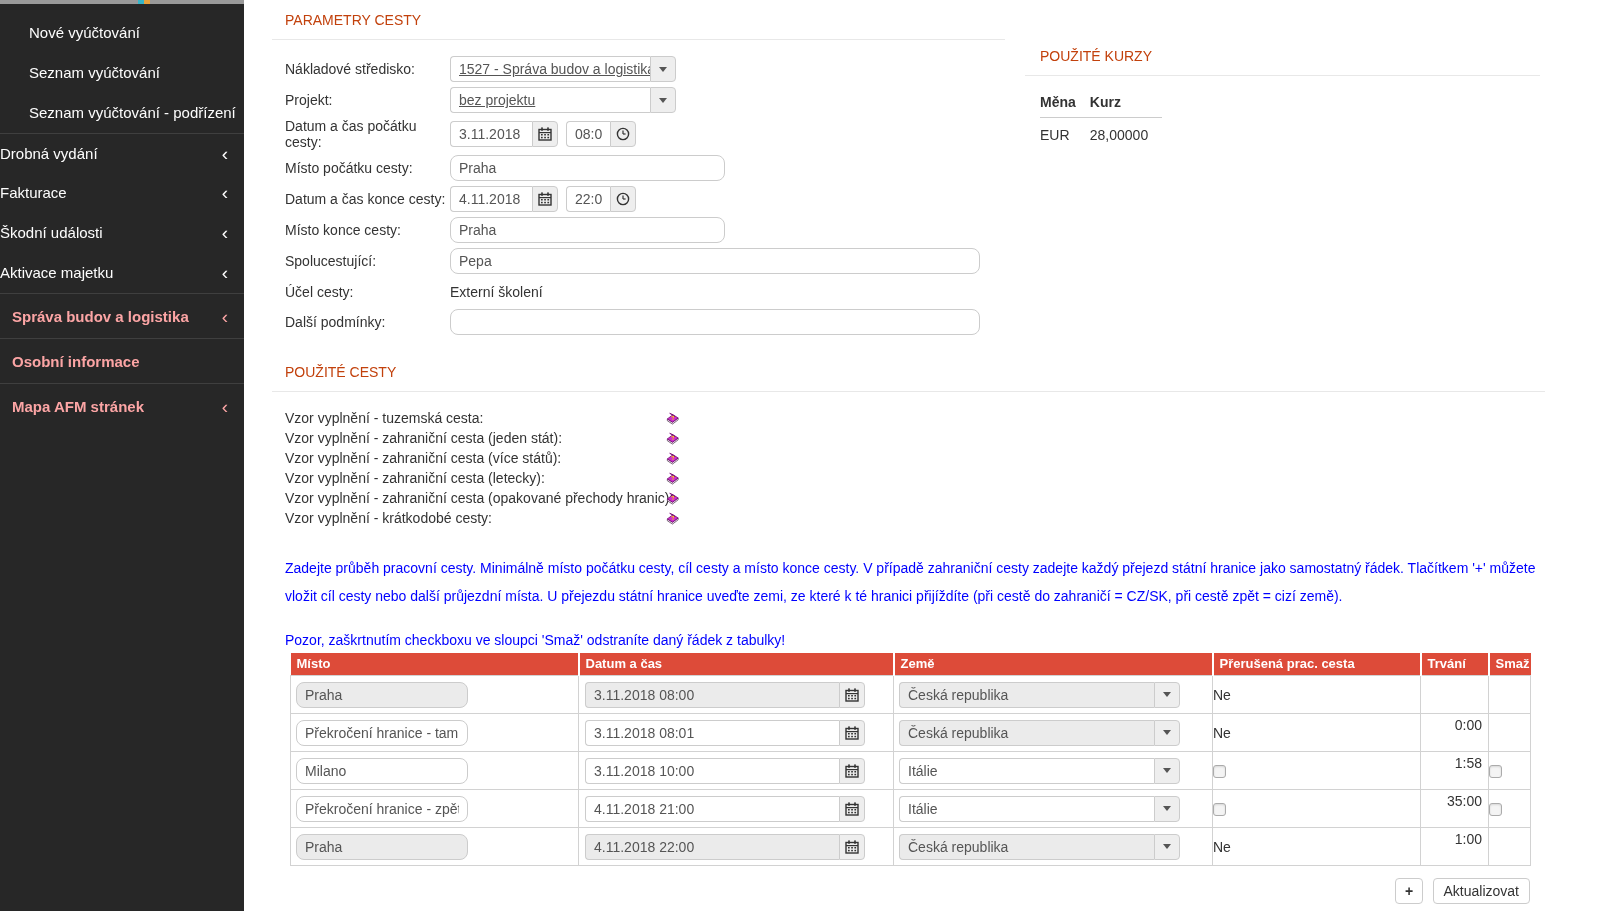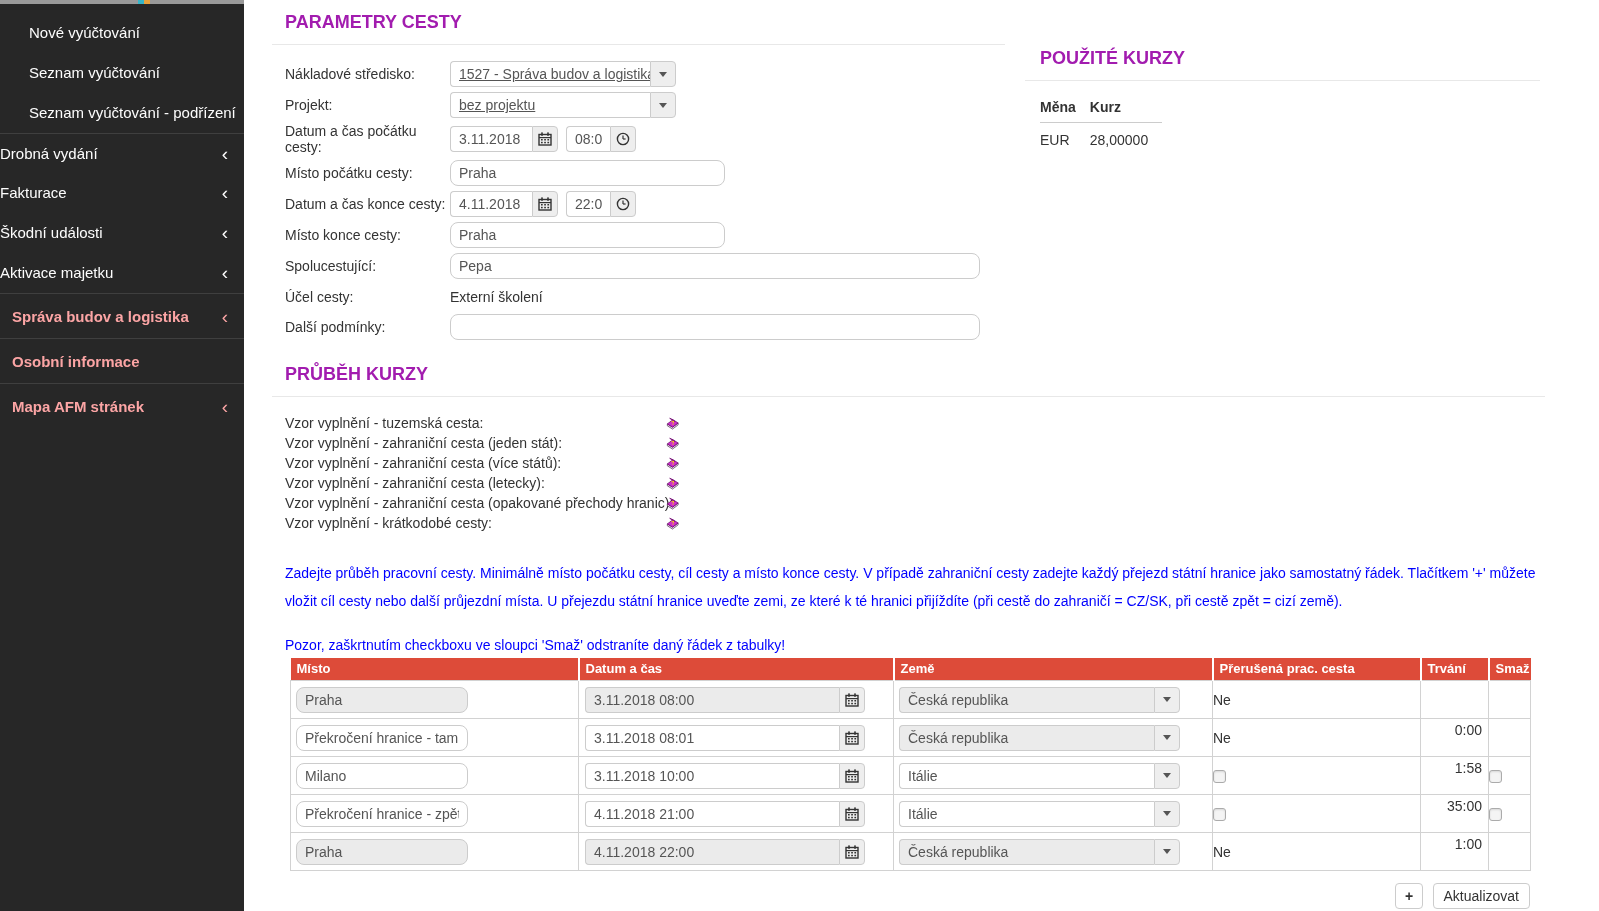--- a/index.html
+++ b/index.html
@@ -17,21 +17,21 @@
   .s-mid { height:40px; line-height:40px; color:#fdfdfd; }
   .s-dim { height:45px; line-height:45px; padding-left:12px; color:#fca5a5; font-weight:bold; }
   .sep   { border-top:1px solid #3f3f3f; }
   .chev  { position:absolute; right:16px; top:0; font-size:19px; font-weight:normal; }
 
   
   .content { position:absolute; left:244px; top:0; width:1355px; height:911px; background:#fff; }
   .panel-left  { position:absolute; left:28px;  top:0; width:733px; }
   .panel-right { position:absolute; left:781px; top:0; width:515px; }
   .panel-prubeh{ position:absolute; left:28px;  top:352px; width:1273px; }
-  .panel-title { margin:0; padding:12px 0 0 13px; font-size:18px; font-weight:700; color:#a21caf; }
+  .panel-title { margin:0; padding:12px 0 0 13px; font-size:14px; font-weight:400; color:#c2410c; }
   .panel-right .panel-title { padding-left:15px;margin-top:36px; }
   .rule { height:0; border:0; border-top:1px solid #e8e8e8; margin:11px 0 16px 0; }
 
   
   .form { padding-left:13px; }
   .frow { display:flex; align-items:center; margin-bottom:5px; min-height:25px; }
   .flabel { width:165px; font-size:14px; color:#333; flex:0 0 165px; }
   .tinput { height:26px; border:1px solid #ccc; border-radius:8px; padding:0 8px;
             font-size:14px; color:#555; background:#fff; font-family:inherit; outline:none; }
   .igroup { display:inline-flex; }
@@ -237,21 +237,21 @@
         <tbody>
           <tr>
             <td>EUR</td>
             <td>28,00000</td>
           </tr>
         </tbody>
       </table>
     </section>
 
     <section class="panel-prubeh">
-      <h2 class="panel-title">PRŮBĚH KURZY</h2>
+      <h2 class="panel-title">POUŽITÉ CESTY</h2>
       <div class="rule"></div>
 
       <div class="vzor-list">
         <div class="vzor-row">
           <span>Vzor vyplnění - tuzemská cesta:</span>
           <span class="bicon">
               <svg class="icon-svg" width="15" height="15" viewBox="0 0 16 16">
                 <path d="M2.5 9.5 L8 13 L14 8.5 L14 10.5 L8 15 L2.5 11.5 Z" fill="#efe6ef" stroke="#5a3b5a" stroke-width="0.8"></path>
                 <path d="M2.5 9.5 L8 13 L14 8.5 L8.5 5 Z" fill="#cc2ccc" stroke="#6b006b" stroke-width="0.8"></path>
                 <path d="M5 3.5 L10.5 7 L8.5 5 Z" fill="#cc2ccc" stroke="#6b006b" stroke-width="0.8"></path>

